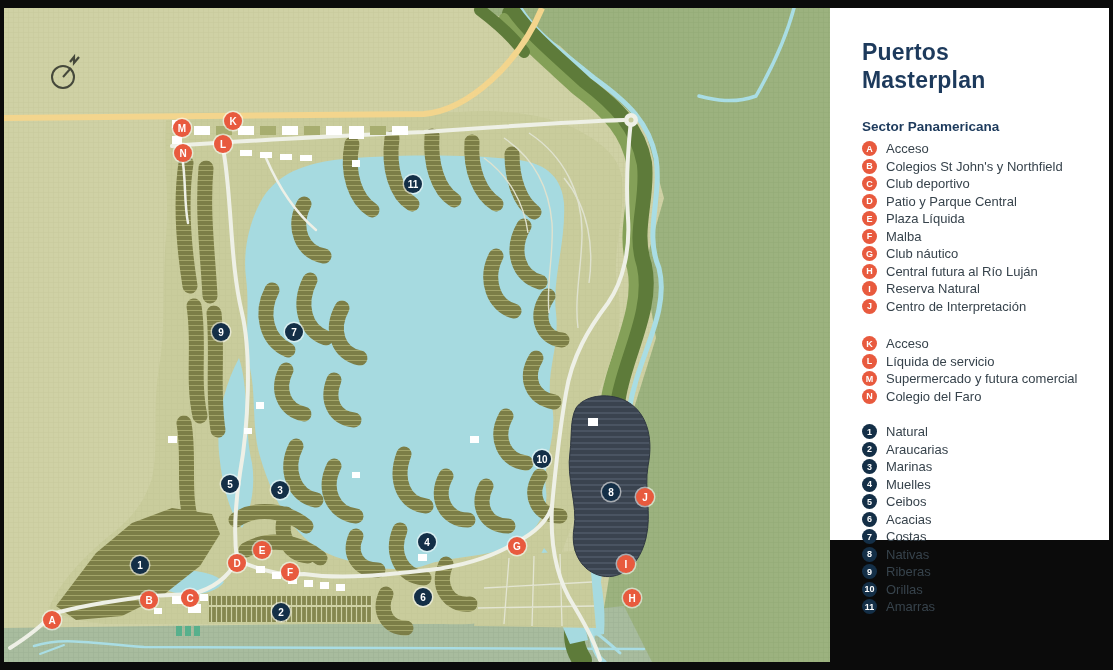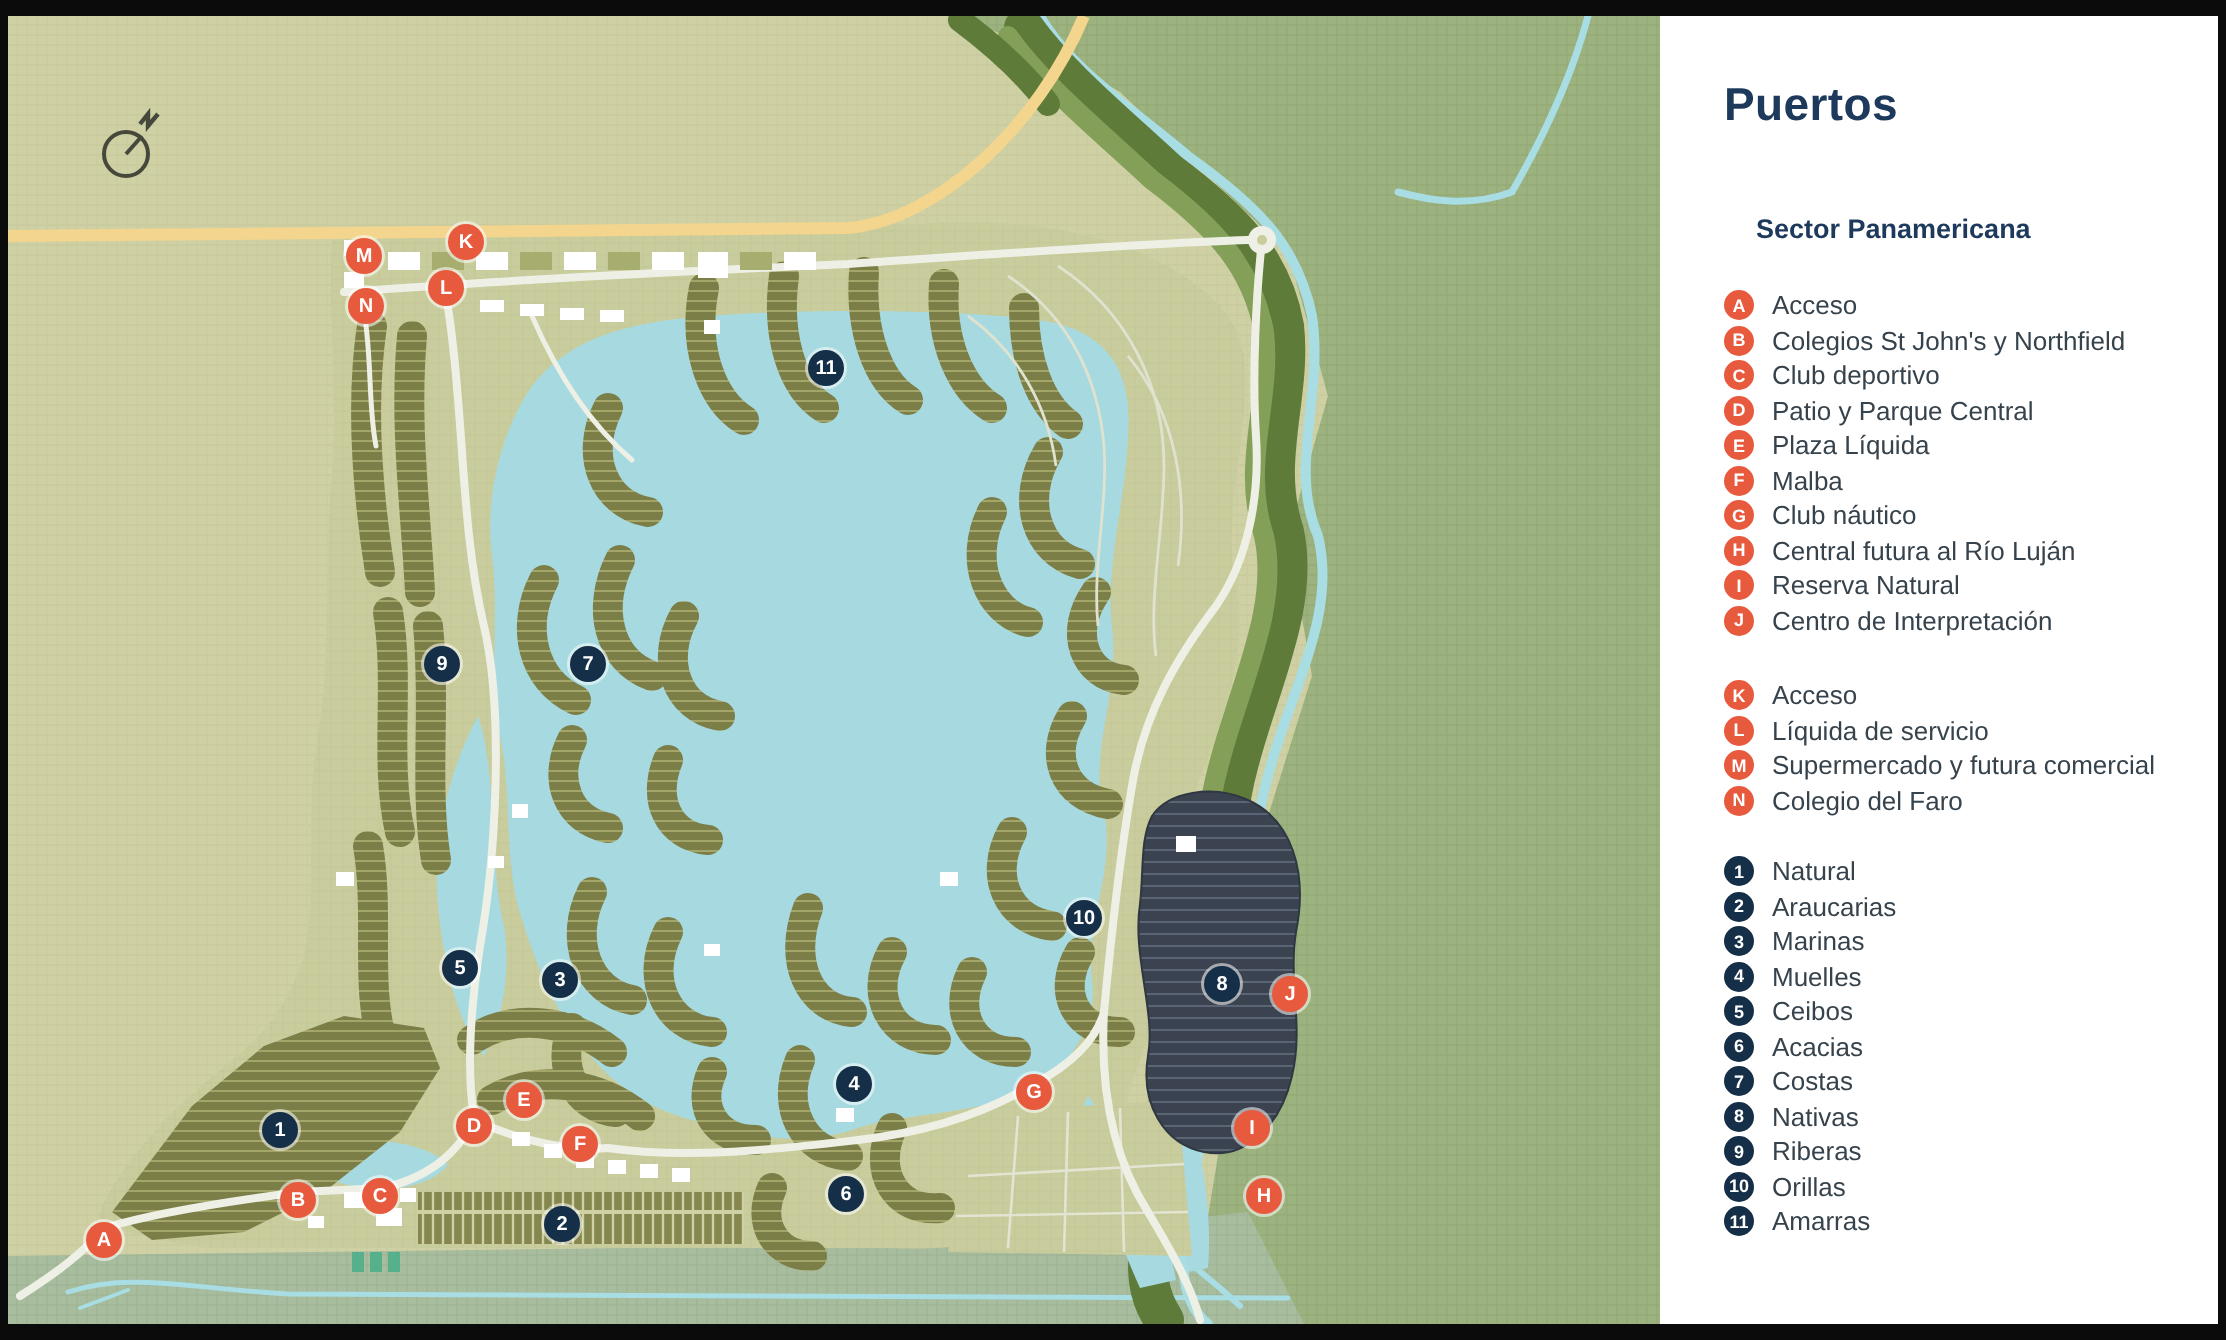--- a/index.html
+++ b/index.html
@@ -7,25 +7,25 @@
   .frame{position:relative;width:1113px;height:670px;background:#0b0b0b;overflow:hidden;
          font-family:"Liberation Sans",sans-serif;}
   .map{position:absolute;left:4px;top:8px;width:826px;height:654px;overflow:hidden;background:#cfd1a5;}
   .map svg{position:absolute;left:0;top:0;}
   .marker{position:absolute;width:18px;height:18px;border-radius:50%;
           display:flex;align-items:center;justify-content:center;
           color:#fff;font-size:10px;font-weight:bold;transform:translate(-50%,-50%);
           box-shadow:0 0 0 1.5px rgba(255,255,255,.55);}
   .marker.poi{background:#e85a3e;}
   .marker.barrio{background:#142f47;}
-  .panel{position:absolute;left:830px;top:8px;width:279px;height:654px;background:#ffffff;
+  .panel{position:absolute;left:830px;top:8px;width:279px;height:532px;background:#ffffff;
          padding:30px 14px 14px 32px;color:#37434c;}
   .panel h1{margin:0;font-size:23px;line-height:28px;color:#1d3a5c;font-weight:bold;letter-spacing:.2px;}
   .section{margin-top:0;}
-  .section h3{margin:16px;font-size:13.5px;color:#1d3a5c;font-weight:bold;}
+  .section h3{margin:0;font-size:13.5px;color:#1d3a5c;font-weight:bold;}
   .legend-row{display:flex;align-items:center;height:17.5px;gap:9px;font-size:13px;}
   .badge{width:15px;height:15px;min-width:15px;border-radius:50%;display:flex;align-items:center;
          justify-content:center;color:#fff;font-size:9px;font-weight:bold;}
   .badge.poi{background:#e85a3e;}
   .badge.barrio{background:#142f47;}
   .sec-pad-title{height:25px;}
   .sec-pad-a{height:6px;}
 </style>
 </head>
 <body>
@@ -242,21 +242,21 @@
         <div class="marker barrio" style="left: 290px; top: 324px;">7</div>
         <div class="marker barrio" style="left: 607px; top: 484px;">8</div>
         <div class="marker barrio" style="left: 217px; top: 324px;">9</div>
         <div class="marker barrio" style="left: 538px; top: 451px;">10</div>
         <div class="marker barrio" style="left: 409px; top: 176px;">11</div>
       </div>
   </div>
 
   <div class="panel">
     <h1><span>Puertos</span><br>
-        </h1>
+        <span>Masterplan</span></h1>
     <div class="sec-pad-title"></div>
     <div id="legend">
         <div class="section">
           <h3>Sector Panamericana</h3>
           <div class="sec-pad-a"></div>
           <div class="legend-row">
             <span class="badge poi">A</span>
             <span>Acceso</span>
           </div>
           <div class="legend-row">

